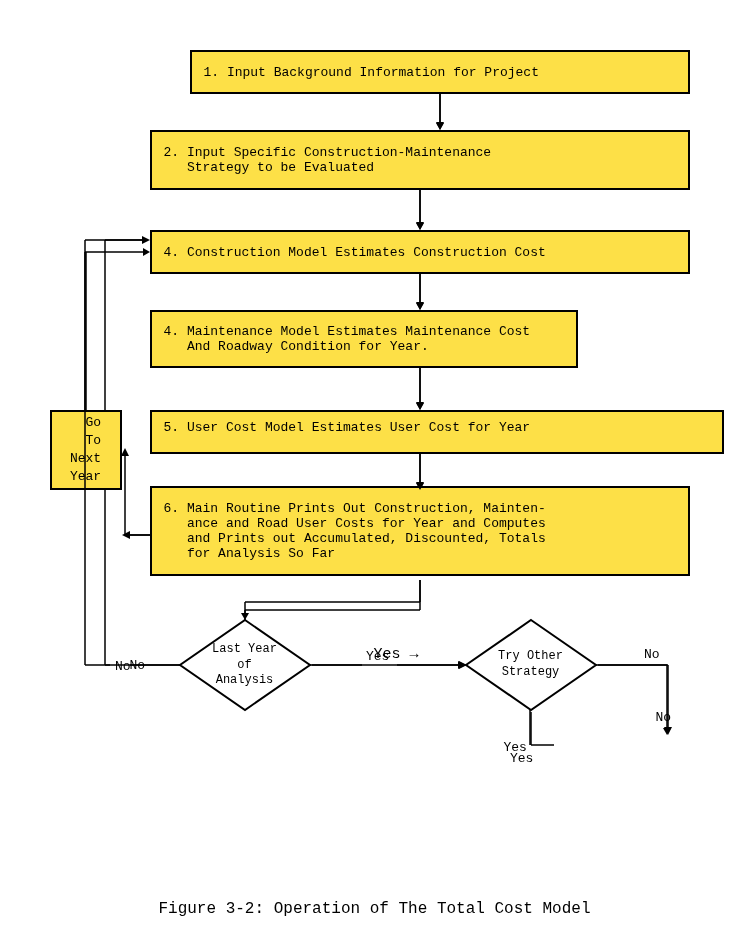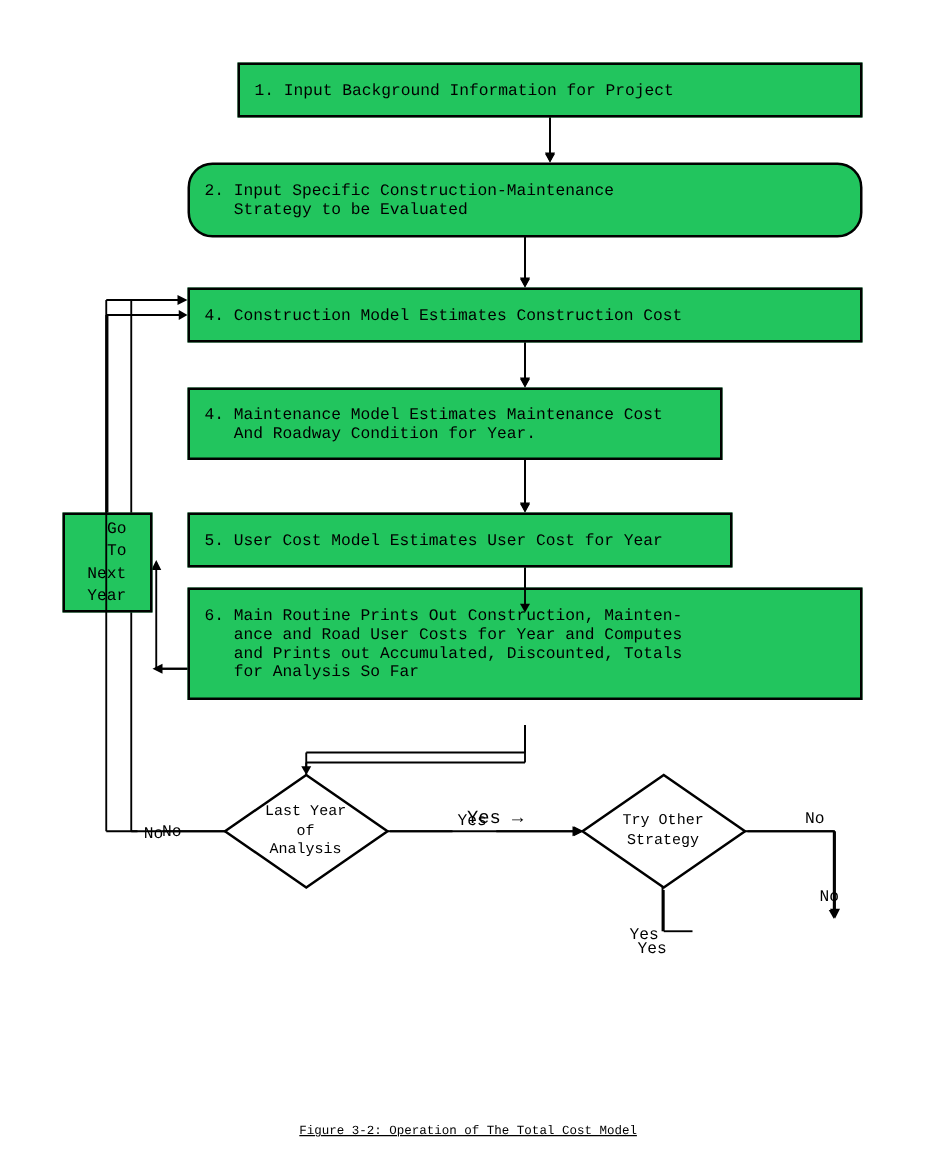--- a/index.html
+++ b/index.html
@@ -18,21 +18,21 @@
       background: #ffffff;
       position: relative;
       display: flex;
       flex-direction: column;
       align-items: center;
       padding: 20px 10px 30px 10px;
     }
     
     .box {
       border: 2px solid #000;
-      background: #22c55e;
+      background: #fde047;
       font-size: 13px;
       font-family: 'Courier New', Courier, monospace;
       padding: 8px 12px;
       position: absolute;
       white-space: pre-wrap;
     }
     .diamond-label {
       position: absolute;
       text-align: center;
       font-family: 'Courier New', Courier, monospace;
@@ -45,24 +45,23 @@
     .arrows-svg {
       position: absolute;
       top: 0;
       left: 0;
       width: 100%;
       height: 100%;
       pointer-events: none;
     }
     .figure-caption {
       font-family: 'Courier New', Courier, monospace;
-      font-size: 10px;
+      font-size: 16px;
       text-align: center;
       margin-top: 20px;
-      text-decoration: underline;
     }
     .flowchart-wrapper {
       position: relative;
       width: 690px;
       height: 840px;
       margin: 0 auto;
     }
   </style>
 </head>
 <body>
@@ -114,37 +113,37 @@
 
       <line x1="55" y1="370" x2="55" y2="200" stroke="#000" stroke-width="1.5"></line>
       <line x1="55" y1="200" x2="118" y2="200" stroke="#000" stroke-width="1.5"></line>
 
     </svg>
 
     <div class="box" style="top:10px; left:160px; width:500px; height:44px; display:flex; align-items:center;">
       <span>1. Input Background Information for Project</span>
     </div>
 
-    <div class="box" style="top:90px; left:120px; width:540px; height:60px; display:flex; align-items:center;border-radius:20px;">
+    <div class="box" style="top:90px; left:120px; width:540px; height:60px; display:flex; align-items:center;">
       <span>2. Input Specific Construction-Maintenance<br>&nbsp;&nbsp;&nbsp;Strategy to be Evaluated</span>
     </div>
 
     <div class="box" style="top:190px; left:120px; width:540px; height:44px; display:flex; align-items:center;">
       <span>4. Construction Model Estimates Construction Cost</span>
     </div>
 
     <div class="box" style="top:270px; left:120px; width:428px; height:58px; display:flex; align-items:center;">
       <span>4. Maintenance Model Estimates Maintenance Cost<br>&nbsp;&nbsp;&nbsp;And Roadway Condition for Year.</span>
     </div>
 
-    <div class="box" style="top:370px; left:120px; width:436px; height:44px; display:flex; align-items:center;">
+    <div class="box" style="top:370px; left:120px; width:574px; height:44px; display:flex; align-items:flex-start;">
       <span>5. User Cost Model Estimates User Cost for Year</span>
     </div>
 
-    <div class="box" style="top:430px; left:120px; width:540px; height:90px; display:flex; align-items:center;">
+    <div class="box" style="top:446px; left:120px; width:540px; height:90px; display:flex; align-items:center;">
       <span>6. Main Routine Prints Out Construction, Mainten-<br>&nbsp;&nbsp;&nbsp;ance and Road User Costs for Year and Computes<br>&nbsp;&nbsp;&nbsp;and Prints out Accumulated, Discounted, Totals<br>&nbsp;&nbsp;&nbsp;for Analysis So Far</span>
     </div>
 
     <div class="box" style="top:370px; left:20px; width:72px; height:80px; display:flex; align-items:center; justify-content:center; text-align:right; line-height:1.4;">
       <span>Go<br>To<br>Next<br>Year</span>
     </div>
 
     <div style="position:absolute; top:578px; left:434px; width:134px; height:94px;">
       <svg width="134" height="94" viewBox="0 0 134 94">
         <polygon points="67,2 132,47 67,92 2,47" fill="#fff" stroke="#000" stroke-width="2"></polygon>

